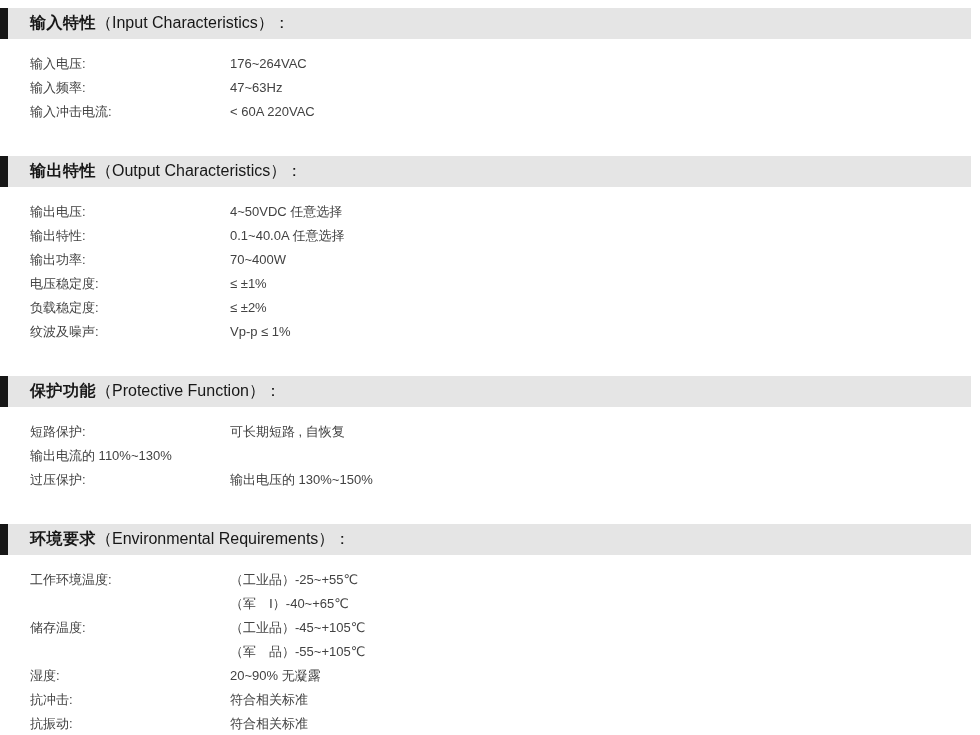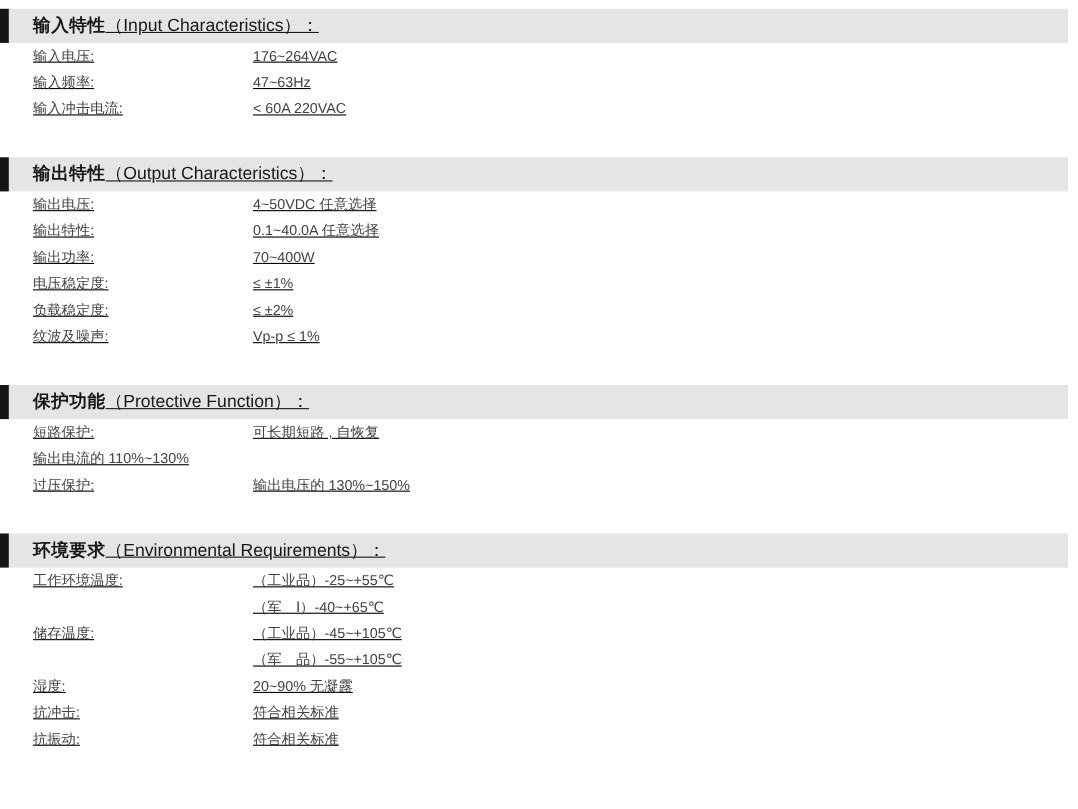--- a/index.html
+++ b/index.html
@@ -44,25 +44,24 @@
     font-weight: 400;
     white-space: nowrap;
   }
   .title-zh {
     font-weight: 700;
     letter-spacing: 0.5px;
     text-align: right;
   }
   .title-rest {
     font-weight: 400;
-    text-decoration: underline;
   }
   .rows {
+    margin-top: 13px;
     margin-bottom: 32px;
-    text-decoration: underline;
   }
   .spec-row {
     display: flex;
     padding-left: 30px;
     font-size: 13px;
     color: var(--body-text);
   }
   .row-label {
     width: 200px;
     flex: 0 0 200px;

